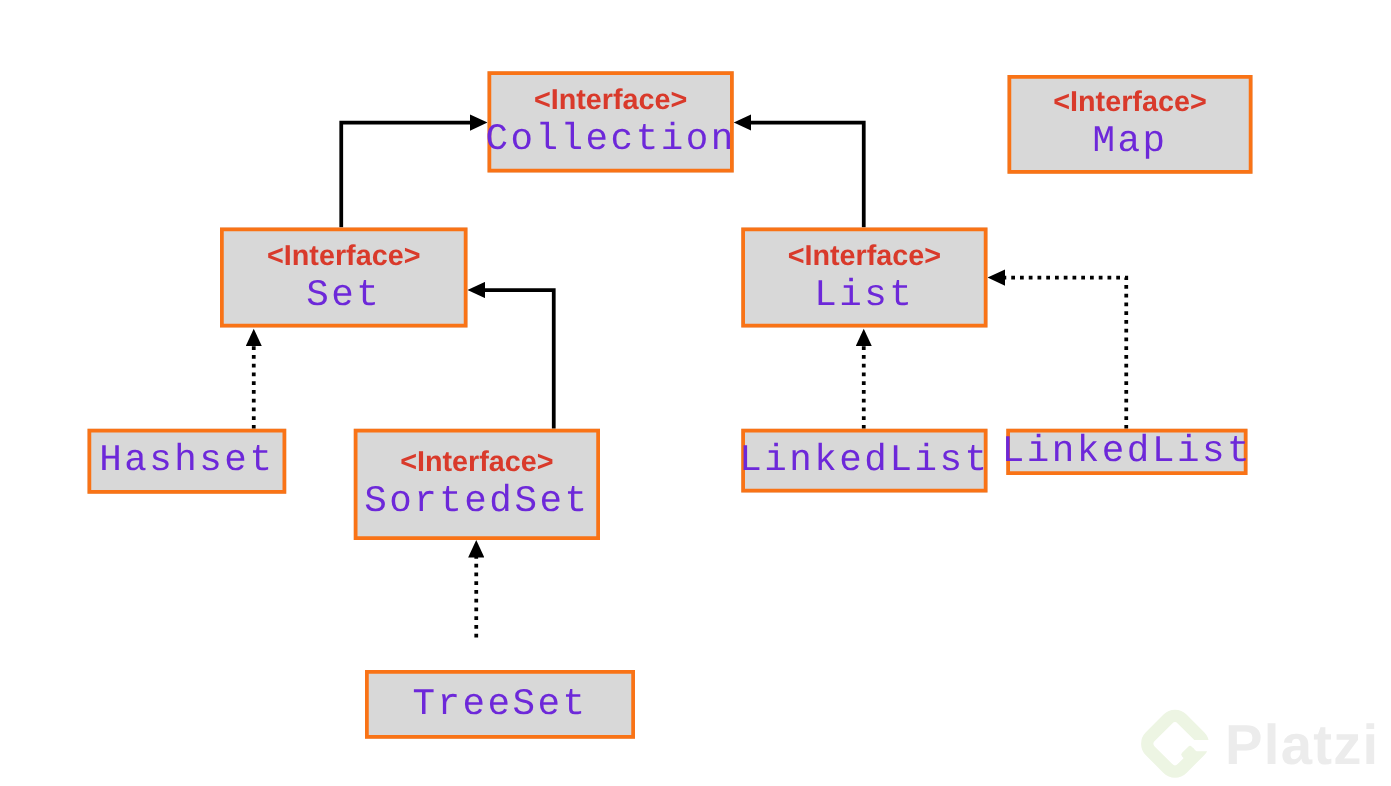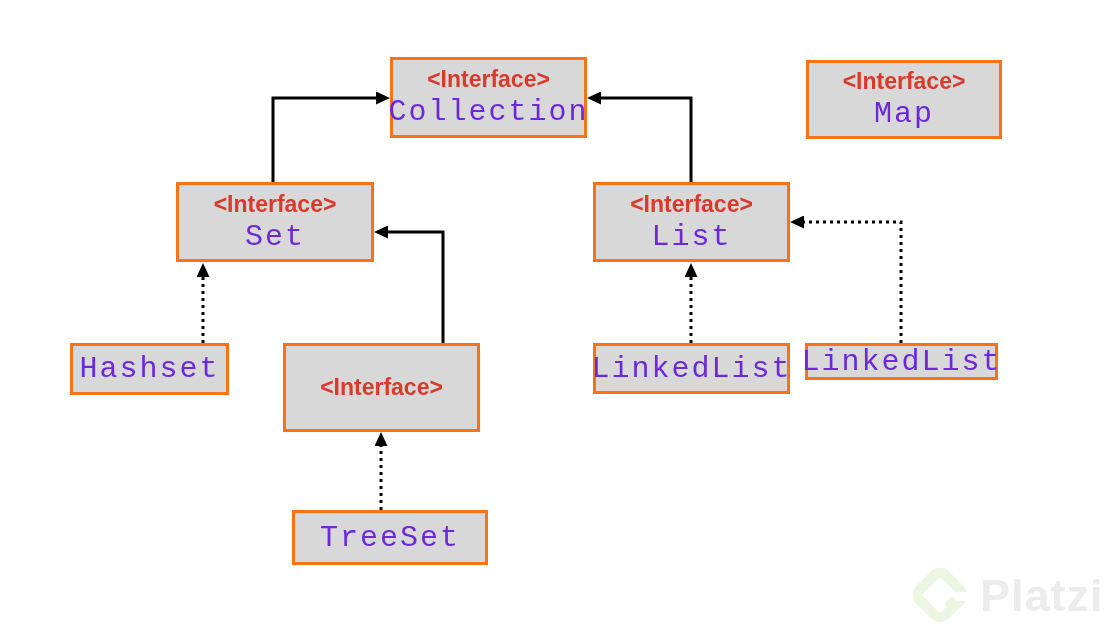--- a/index.html
+++ b/index.html
@@ -40,21 +40,21 @@
     white-space:nowrap;
   }
   #n-collection{left:390px;top:57px;width:197px;height:81px;}
   #n-map{left:806px;top:60px;width:196px;height:79px;}
   #n-set{left:176px;top:182px;width:198px;height:80px;}
   #n-list{left:593px;top:182px;width:197px;height:80px;}
   #n-hashset{left:70px;top:343px;width:159px;height:52px;}
   #n-sortedset{left:283px;top:343px;width:197px;height:89px;}
   #n-arraylist{left:593px;top:343px;width:197px;height:51px;}
   #n-linkedlist{left:805px;top:343px;width:193px;height:37px;}
-  #n-treeset{left:292px;top:510px;width:196px;height:55px;text-align:right;}
+  #n-treeset{left:292px;top:536px;width:216px;height:55px;text-align:right;}
 
   #watermark{
     position:absolute;left:908px;top:563px;
     display:flex;align-items:center;column-gap:8px;
   }
   #wm-text{
     font-family:"Liberation Sans",sans-serif;
     font-weight:700;
     font-size:45px;
     color:#ececec;
@@ -101,20 +101,21 @@
     <div class="stereo">&lt;Interface&gt;</div>
     <div class="cname">List</div>
   </div>
 
   <div class="node" id="n-hashset">
     <div class="cname">Hashset</div>
   </div>
 
   <div class="node" id="n-sortedset">
     <div class="stereo">&lt;Interface&gt;</div>
+    <div class="cname">SortedSet</div>
   </div>
 
   <div class="node" id="n-arraylist">
     <div class="cname">LinkedList</div>
   </div>
 
   <div class="node" id="n-linkedlist">
     <div class="cname">LinkedList</div>
   </div>
 

